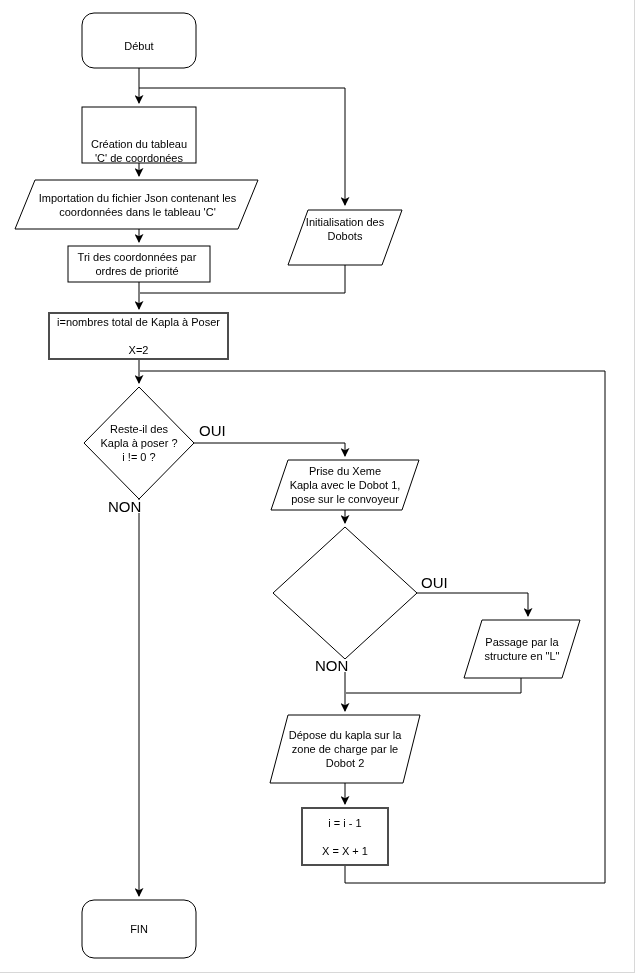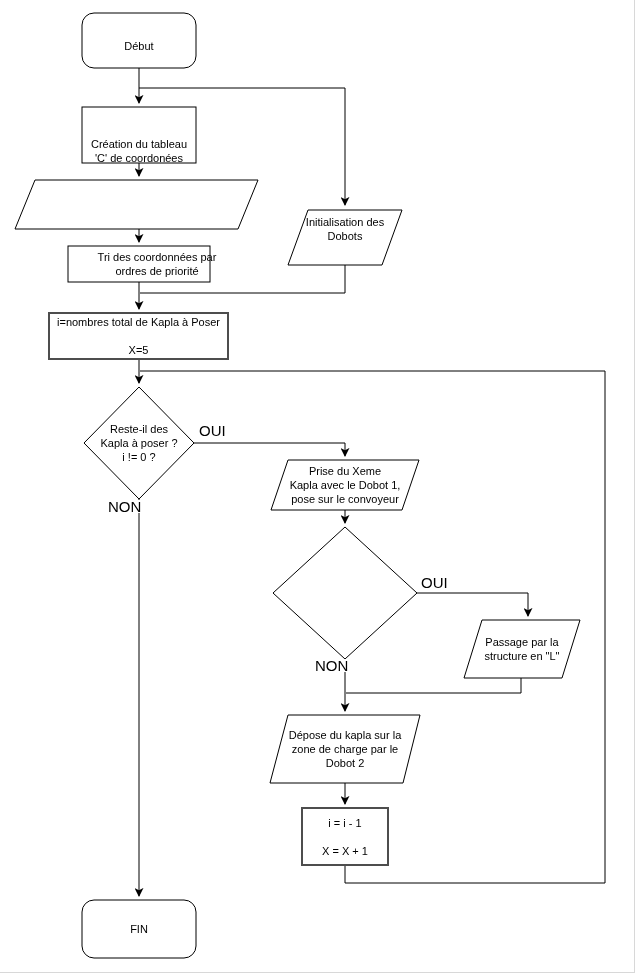--- a/index.html
+++ b/index.html
@@ -31,21 +31,21 @@
     font-size:15px;
     line-height:13px;
     color:#000000;
     background:#ffffff;
     padding:0 2px;
   }
   
   .n-debut       {left:82px;  top:13px;  width:114px; height:66px;}
   .n-creation    {left:82px;  top:107px; width:114px; height:56px;margin-top:16px;}
   .n-importation {left:15px;  top:180px; width:245px; height:49px;}
-  .n-tri         {left:68px;  top:246px; width:138px; height:36px;margin-left:20px;}
+  .n-tri         {left:68px;  top:246px; width:138px; height:36px;}
   .n-init        {left:288px; top:210px; width:114px; height:37px;}
   .n-compteur    {left:49px;  top:313px; width:179px; height:46px;}
   .n-d1          {left:84px;  top:387px; width:110px; height:112px;}
   .n-prise       {left:271px; top:460px; width:148px; height:50px;}
   .n-d2          {left:273px; top:527px; width:144px; height:132px;}
   .n-passage     {left:464px; top:620px; width:116px; height:58px;}
   .n-depose      {left:270px; top:715px; width:150px; height:68px;}
   .n-increment   {left:302px; top:808px; width:86px;  height:57px;}
   .n-fin         {left:82px;  top:900px; width:114px; height:58px;}
   
@@ -97,27 +97,29 @@
       <path d="M 482 620 L 580 620 L 562 678 L 464 678 Z"></path>
       <path d="M 288 715 L 420 715 L 403 783 L 270 783 Z"></path>
       <rect x="302" y="808" width="86" height="57" stroke="#4d4d4d" stroke-width="2"></rect>
       <rect x="82" y="900" width="114" height="58" rx="12" ry="12"></rect>
     </g>
   </svg>
 
   <div class="node-label n-debut">Début</div>
   <div class="node-label n-creation">Création du tableau
 'C' de coordonées</div>
+  <div class="node-label n-importation">Importation du fichier Json contenant les
+coordonnées dans le tableau 'C'</div>
   <div class="node-label n-tri">Tri des coordonnées par
 ordres de priorité</div>
   <div class="node-label n-init">Initialisation des
 Dobots</div>
   <div class="node-label n-compteur">i=nombres total de Kapla à Poser
 
-X=5</div>
+X=2</div>
   <div class="node-label n-d1">Reste-il des
 Kapla à poser ?
 i != 0 ?</div>
   <div class="node-label n-prise">Prise du Xeme
 Kapla avec le Dobot 1,
 pose sur le convoyeur</div>
   <div class="node-label n-passage">Passage par la
 structure en "L"</div>
   <div class="node-label n-depose">Dépose du kapla sur la
 zone de charge par le

